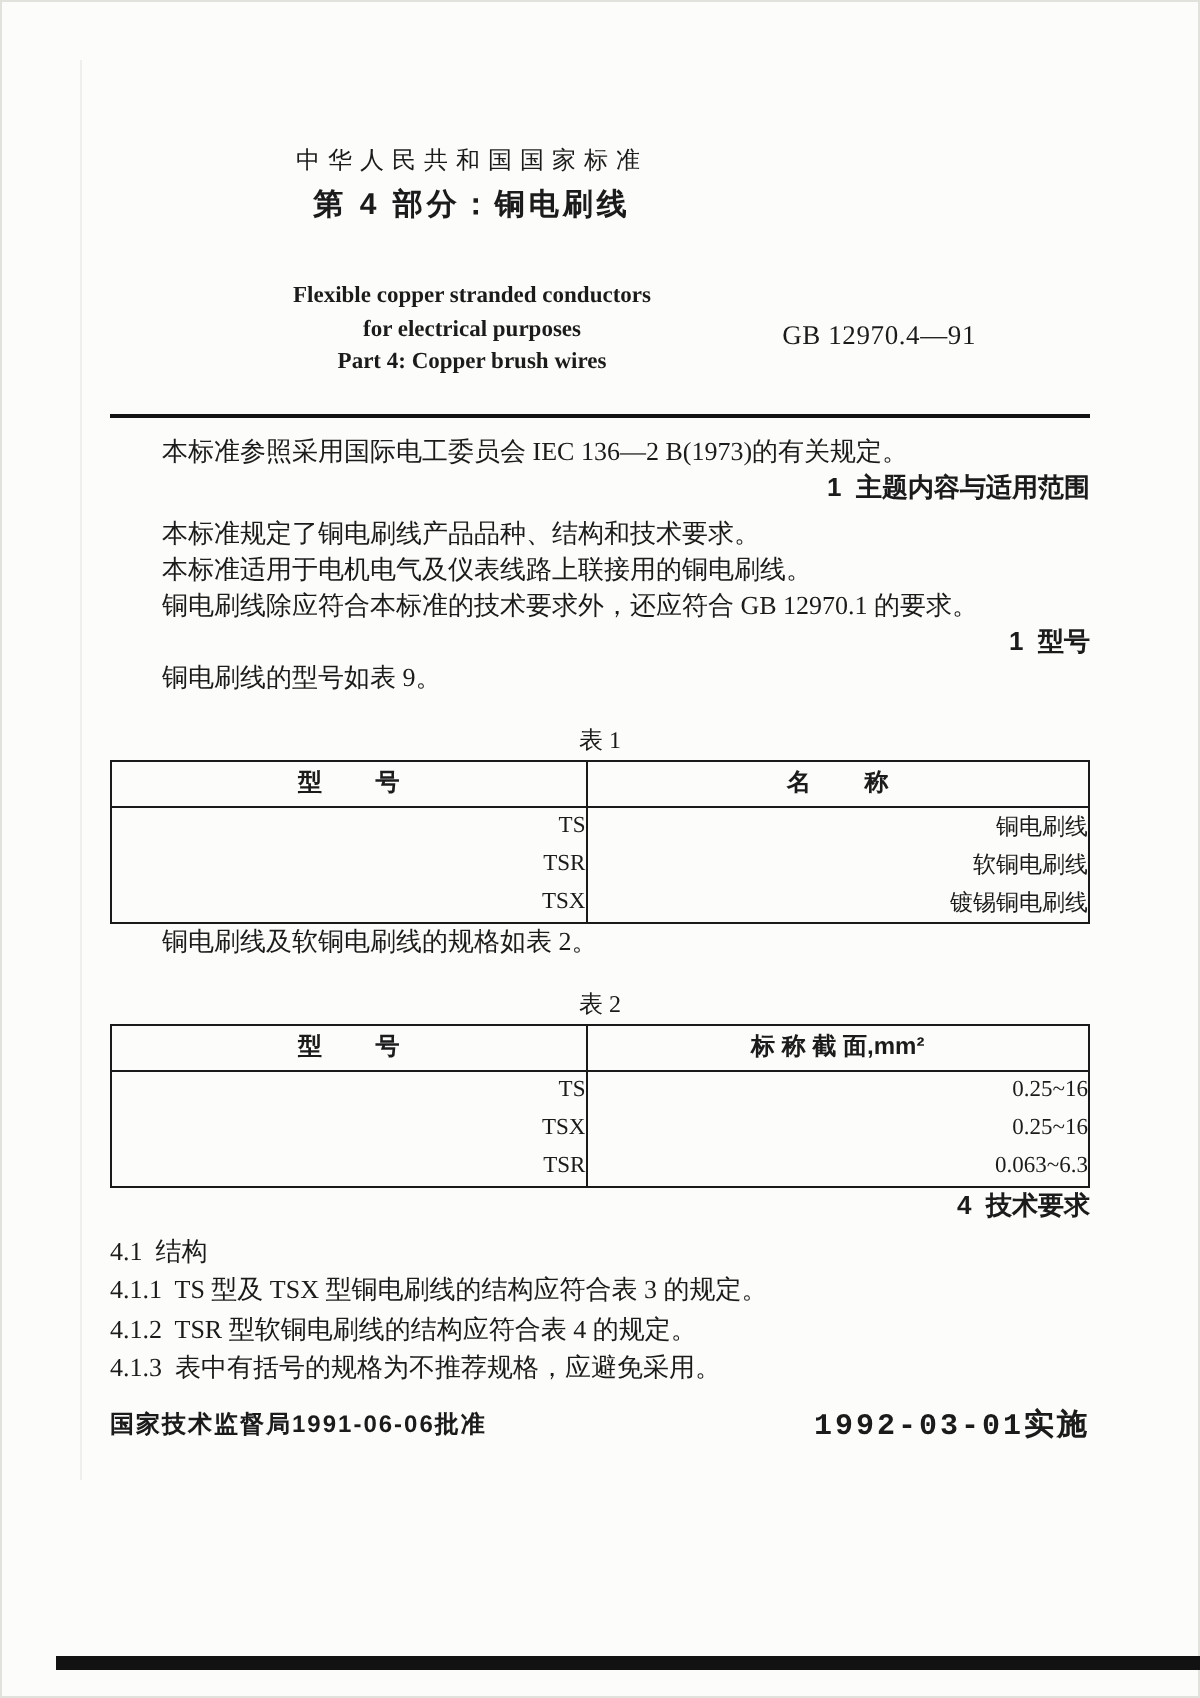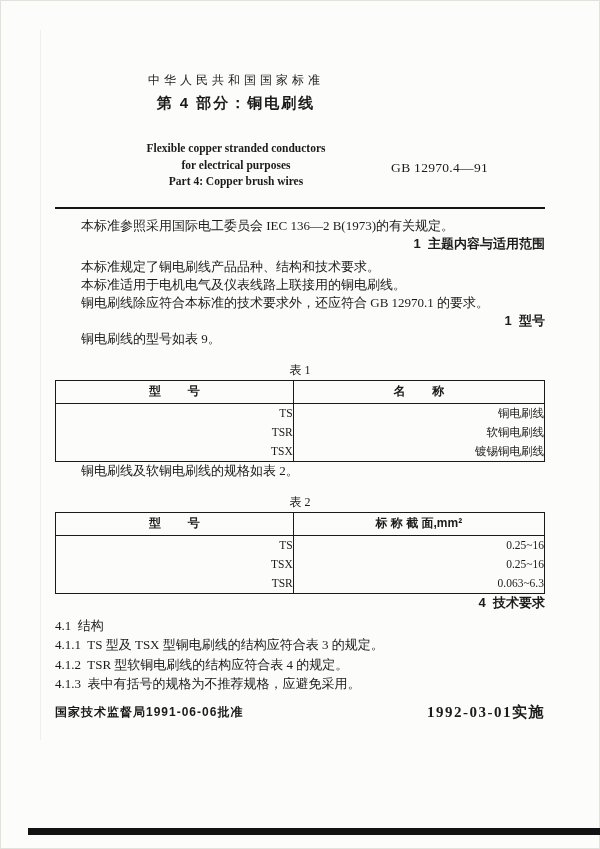--- a/index.html
+++ b/index.html
@@ -75,21 +75,21 @@
   .items p{margin:0;font-size:13px;line-height:19.5px;white-space:pre-wrap}
   .footer{
     display:flex;justify-content:space-between;align-items:center;
     margin-top:9px;
   }
   .f-left{
     font-family:"Liberation Sans","DejaVu Sans",sans-serif;
     font-weight:700;font-size:12px;letter-spacing:1px;
   }
   .f-right{
-    font-family:Liberation Serif, serif;
+    font-family:Liberation Mono, monospace;
     font-weight:700;font-size:15px;letter-spacing:1.5px;margin-left:36px;
   }
   .bottom-bar{
     position:absolute;left:28px;right:0;top:828px;height:7px;
     background:#121212;
   }
 </style>
 </head>
 <body>
 

